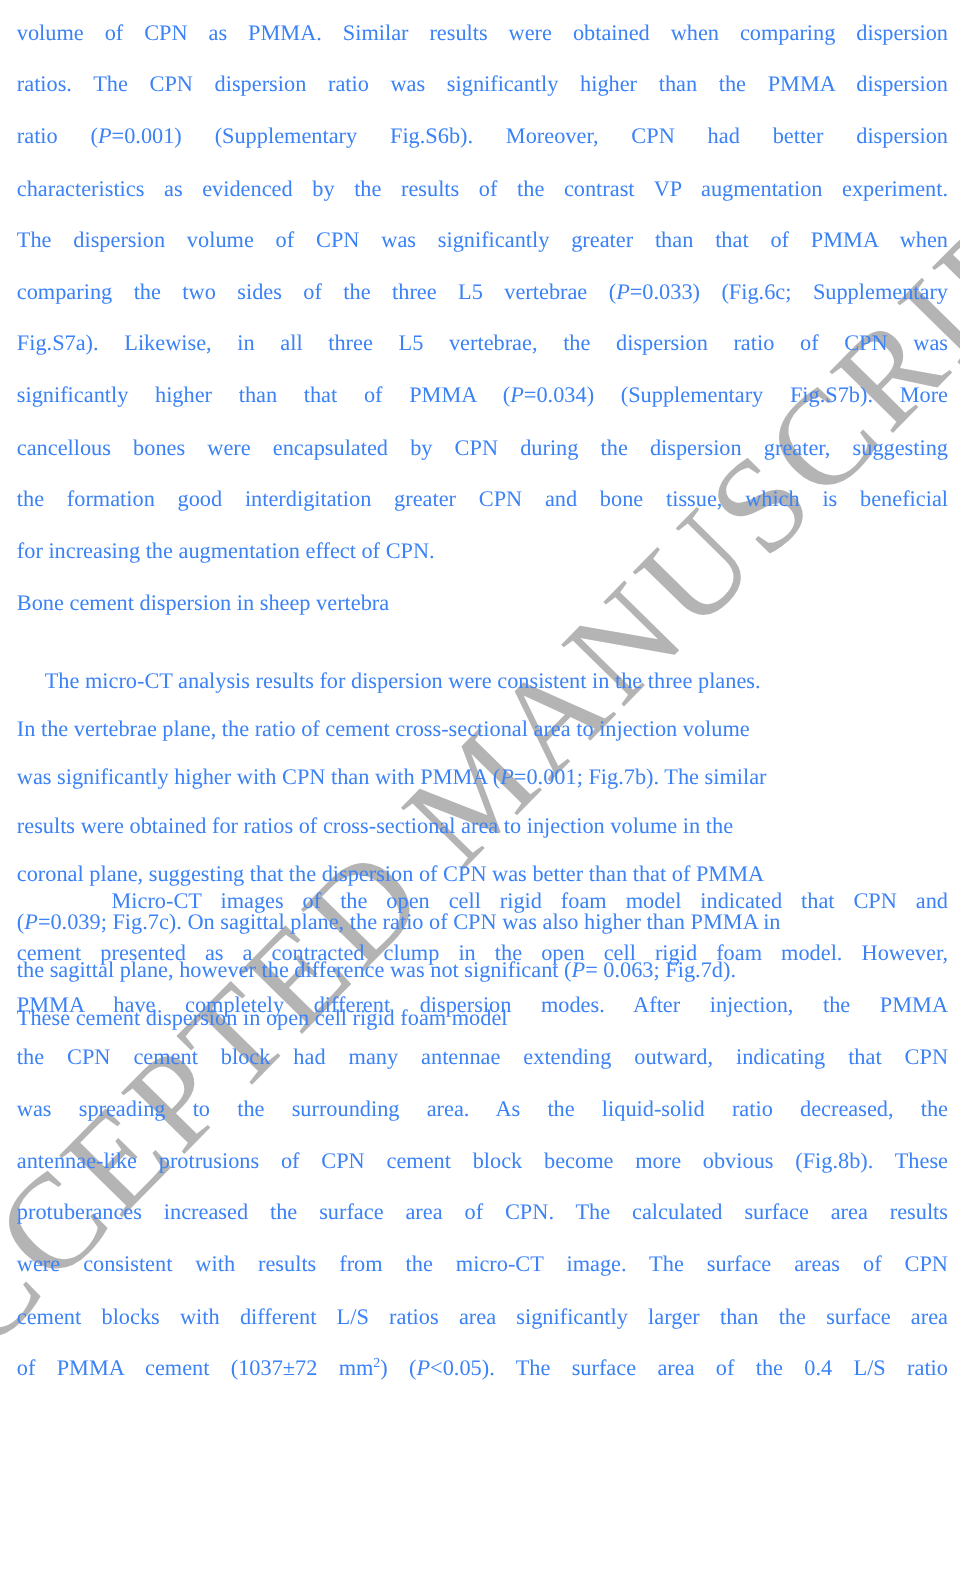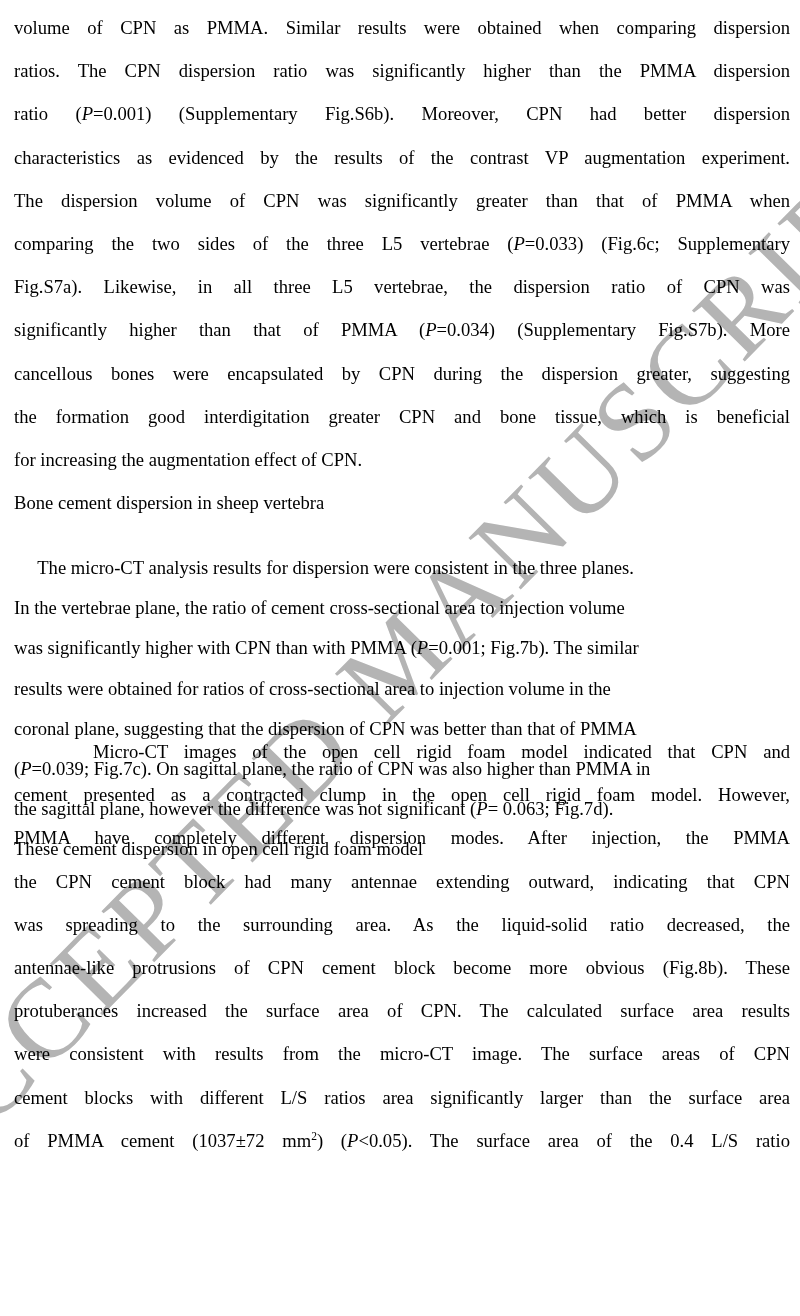--- a/index.html
+++ b/index.html
@@ -51,21 +51,21 @@
   .col {
     position: absolute;
     left: 14px;
     width: 776px;
   }
   .line {
     font-size: 18.6px;
     text-align: justify;
     text-align-last: justify;
     white-space: nowrap;
-    color: #000000;
+    color: #3b82f6;
   }
   
   .line.flush {
     text-align: right;
     text-align-last: left;
   }
   .line i { font-style: italic; }
   .line sup {
     font-size: 0.62em;
     vertical-align: super;

